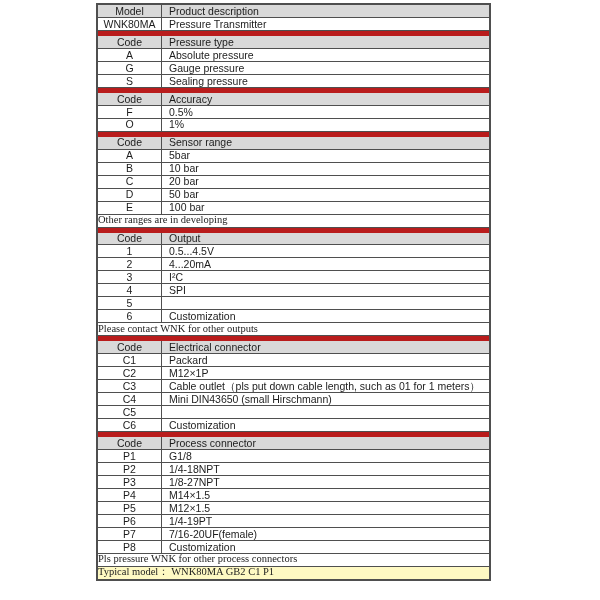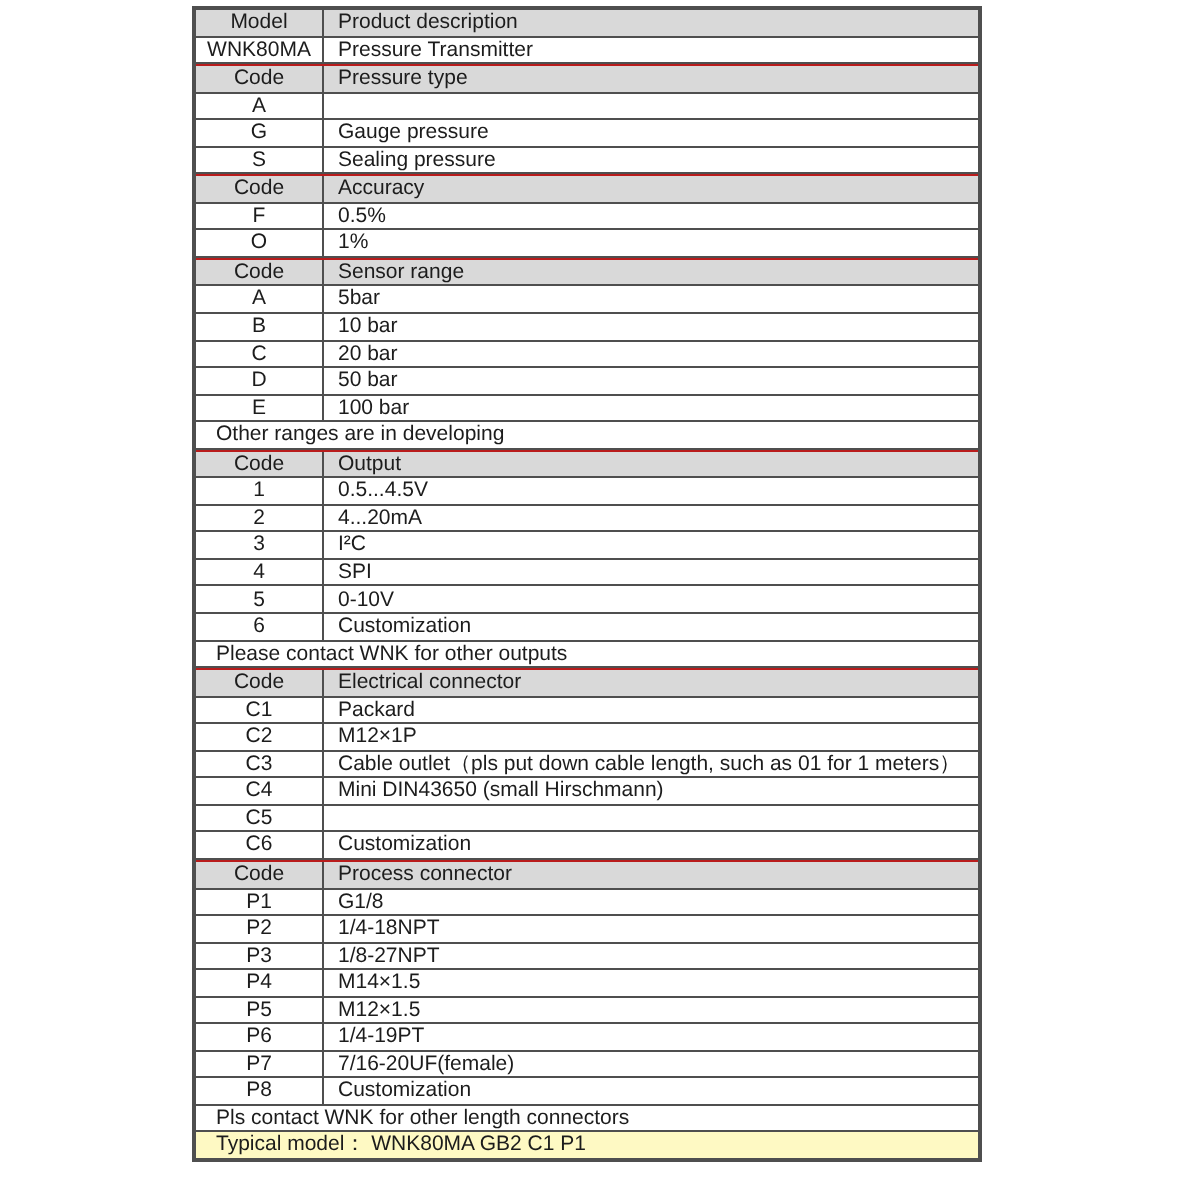--- a/index.html
+++ b/index.html
@@ -5,51 +5,52 @@
   * { margin:0; padding:0; box-sizing:border-box; }
   html,body { width:600px; height:600px; background:#ffffff; font-family:"Liberation Sans", sans-serif; }
   .page { position:relative; width:600px; height:600px; background:#ffffff; overflow:hidden; }
   .spec-table {
     position:absolute; left:96px; top:3px; width:395px; height:578px;
     border:2px solid #4f4f4f; background:#ffffff;
     display:flex; flex-direction:column;
   }
   .row { flex:1 1 0; display:flex; min-height:0; border-bottom:1px solid #4f4f4f; }
   .row:last-child { border-bottom:none; }
-  .row.section { background:#d9d9d9; border-top:1px solid #b91c1c; }
+  .row.section { background:#d9d9d9; border-top:5px solid #b91c1c; }
   .row.section:first-child { border-top:none; }
   .row.summary { background:#fef9c3; }
   .cell {
     display:flex; align-items:center;
     font-size:10.5px; line-height:1; color:#1c1c1c;
     overflow:hidden; white-space:nowrap;
   }
   .cell.code { width:64px; flex:none; justify-content:center; border-right:1px solid #4f4f4f; }
   .cell.desc { flex:1 1 auto; padding-left:7px; }
-  .cell.full { flex:1 1 auto; padding-left:10px; }
+  .cell.full { flex:1 1 auto; padding-left:0;font-family:Liberation Serif, serif; }
 </style>
 </head>
 <body>
 
 <div class="page">
   <div class="spec-table" id="spec-table">
       <div class="row section">
         <div class="cell code">Model</div>
         <div class="cell desc">Product description</div>
       </div>
       <div class="row item">
         <div class="cell code">WNK80MA</div>
         <div class="cell desc">Pressure Transmitter</div>
       </div>
       <div class="row section">
         <div class="cell code">Code</div>
         <div class="cell desc">Pressure type</div>
       </div>
       <div class="row item">
         <div class="cell code">A</div>
+        <div class="cell desc">Absolute pressure</div>
       </div>
       <div class="row item">
         <div class="cell code">G</div>
         <div class="cell desc">Gauge pressure</div>
       </div>
       <div class="row item">
         <div class="cell code">S</div>
         <div class="cell desc">Sealing pressure</div>
       </div>
       <div class="row section">
@@ -106,21 +107,20 @@
       <div class="row item">
         <div class="cell code">3</div>
         <div class="cell desc">I²C</div>
       </div>
       <div class="row item">
         <div class="cell code">4</div>
         <div class="cell desc">SPI</div>
       </div>
       <div class="row item">
         <div class="cell code">5</div>
-        <div class="cell desc">0-10V</div>
       </div>
       <div class="row item">
         <div class="cell code">6</div>
         <div class="cell desc">Customization</div>
       </div>
       <div class="row note">
         <div class="cell full">Please contact WNK for other outputs</div>
       </div>
       <div class="row section">
         <div class="cell code">Code</div>
@@ -179,19 +179,19 @@
       </div>
       <div class="row item">
         <div class="cell code">P7</div>
         <div class="cell desc">7/16-20UF(female)</div>
       </div>
       <div class="row item">
         <div class="cell code">P8</div>
         <div class="cell desc">Customization</div>
       </div>
       <div class="row note">
-        <div class="cell full">Pls contact WNK for other length connectors</div>
+        <div class="cell full">Pls pressure WNK for other process connectors</div>
       </div>
       <div class="row summary">
         <div class="cell full">Typical model： WNK80MA GB2 C1 P1</div>
       </div>
     </div>
 </div>
 
 </body></html>

